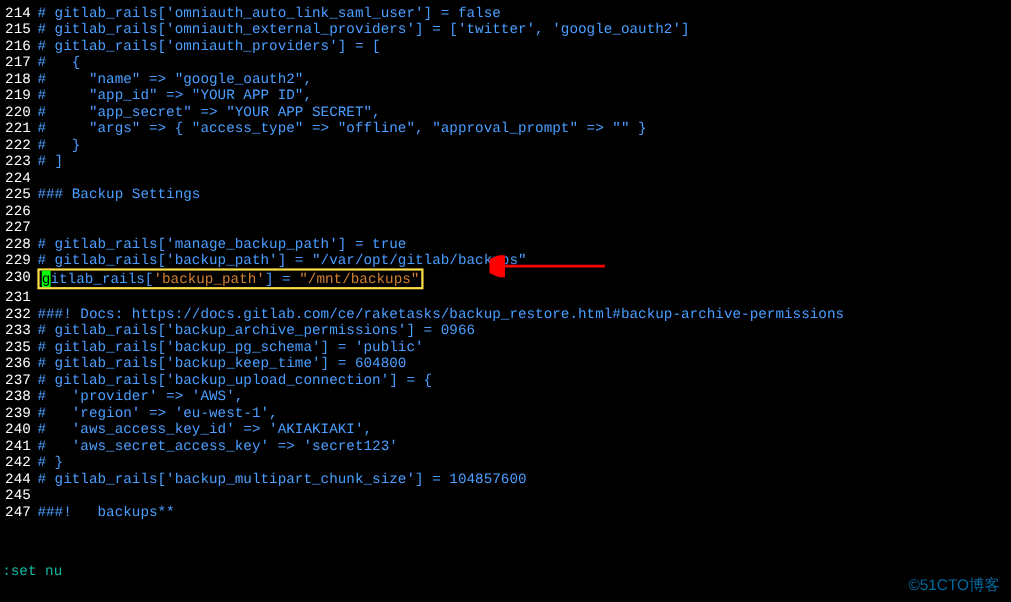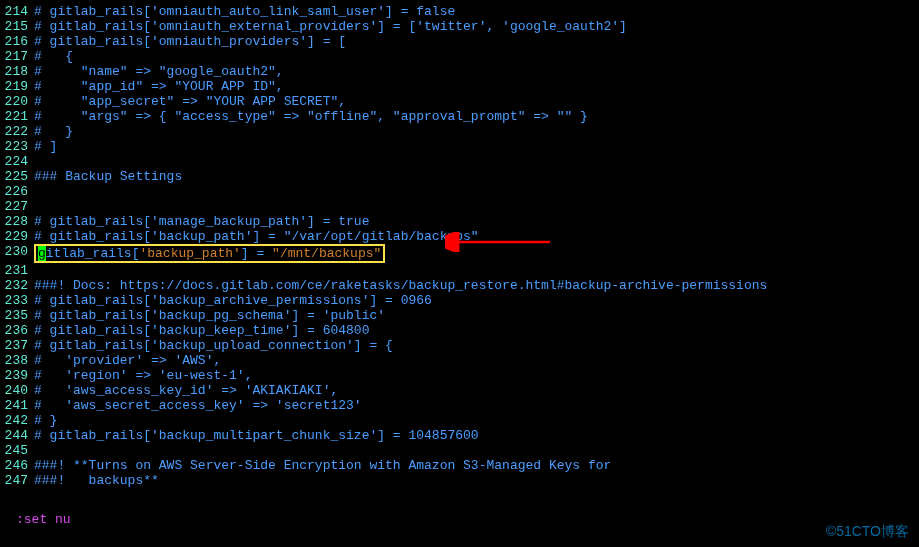--- a/index.html
+++ b/index.html
@@ -15,21 +15,21 @@
       line-height: 15px;
     }
     .editor {
       padding: 4px 0;
     }
     .line {
       display: flex;
       white-space: pre;
     }
     .lineno {
-      color: #5eead4;
+      color: #ffffff;
       width: 34px;
       text-align: right;
       padding-right: 6px;
       flex-shrink: 0;
     }
     .code {
       color: #4a9eff;
     }
     .highlight-box {
       border: 2px solid #fde047;
@@ -46,22 +46,22 @@
     .arrow {
       position: absolute;
       left: 445px;
       top: 232px;
       pointer-events: none;
     }
     .status-bar {
       position: absolute;
       bottom: 20px;
       left: 0;
-      color: #d946ef;
-      padding-left: 16px;
+      color: #14b8a6;
+      padding-left: 2px;
     }
     .watermark {
       position: absolute;
       bottom: 8px;
       right: 10px;
       color: #0369a1;
       font-family: sans-serif;
       font-size: 14px;
     }
   </style>
@@ -92,21 +92,20 @@
     <div class="line"><span class="lineno">235</span><span class="code"># gitlab_rails['backup_pg_schema'] = 'public'</span></div>
     <div class="line"><span class="lineno">236</span><span class="code"># gitlab_rails['backup_keep_time'] = 604800</span></div>
     <div class="line"><span class="lineno">237</span><span class="code"># gitlab_rails['backup_upload_connection'] = {</span></div>
     <div class="line"><span class="lineno">238</span><span class="code">#   'provider' =&gt; 'AWS',</span></div>
     <div class="line"><span class="lineno">239</span><span class="code">#   'region' =&gt; 'eu-west-1',</span></div>
     <div class="line"><span class="lineno">240</span><span class="code">#   'aws_access_key_id' =&gt; 'AKIAKIAKI',</span></div>
     <div class="line"><span class="lineno">241</span><span class="code">#   'aws_secret_access_key' =&gt; 'secret123'</span></div>
     <div class="line"><span class="lineno">242</span><span class="code"># }</span></div>
     <div class="line"><span class="lineno">244</span><span class="code"># gitlab_rails['backup_multipart_chunk_size'] = 104857600</span></div>
     <div class="line"><span class="lineno">245</span><span class="code"></span></div>
-    <div class="line"><span class="lineno">246</span><span class="code">###! **Turns on AWS Server-Side Encryption with Amazon S3-Managed Keys for</span></div>
     <div class="line"><span class="lineno">247</span><span class="code">###!   backups**</span></div>
   </div>
 
 <svg class="arrow" width="110" height="20">
   <defs>
     <marker id="ah" markerWidth="12" markerHeight="10" refX="1" refY="5" orient="auto">
       <polygon points="0,0 12,5 0,10" fill="#ff0000"></polygon>
     </marker>
   </defs>
   <line x1="105" y1="10" x2="12" y2="10" stroke="#ff0000" stroke-width="2.5" marker-end="url(#ah)"></line>

